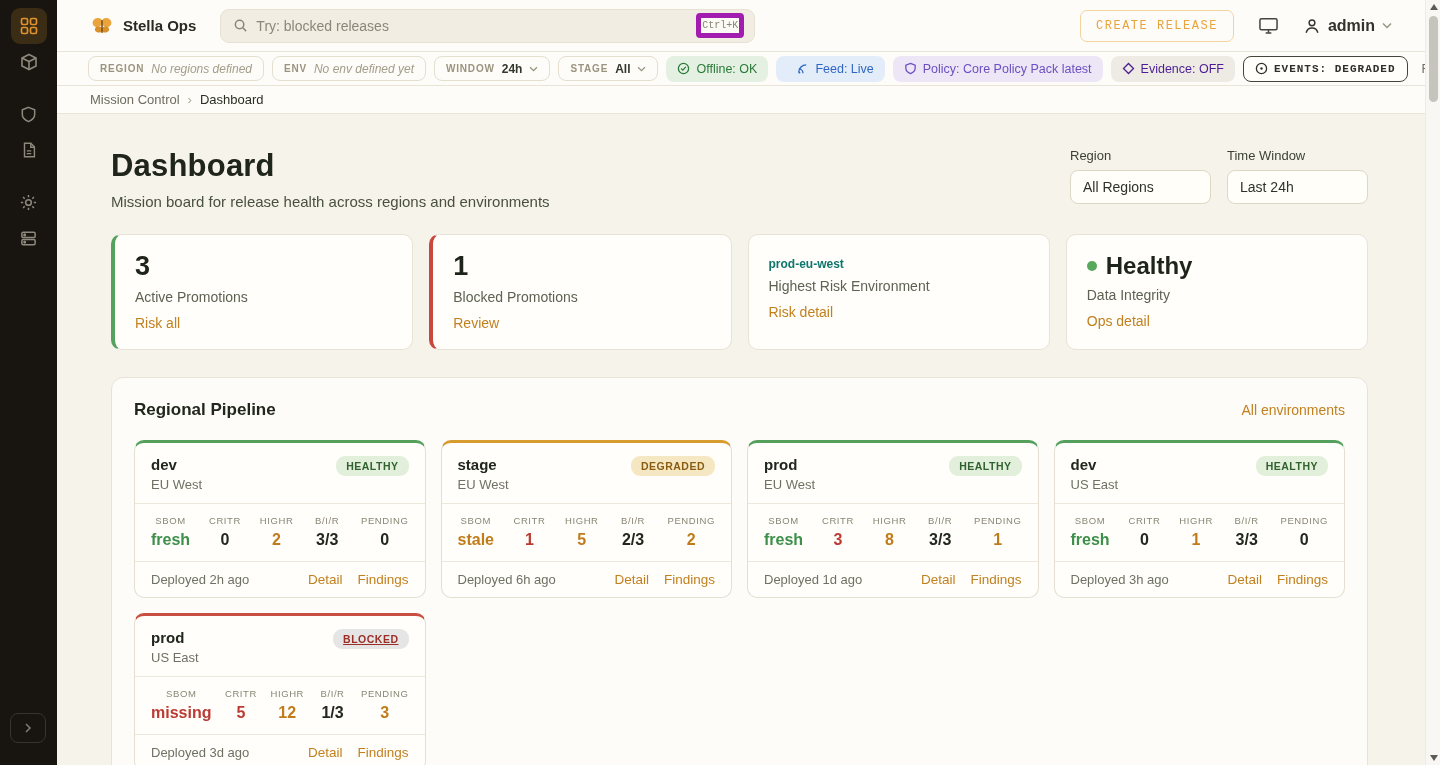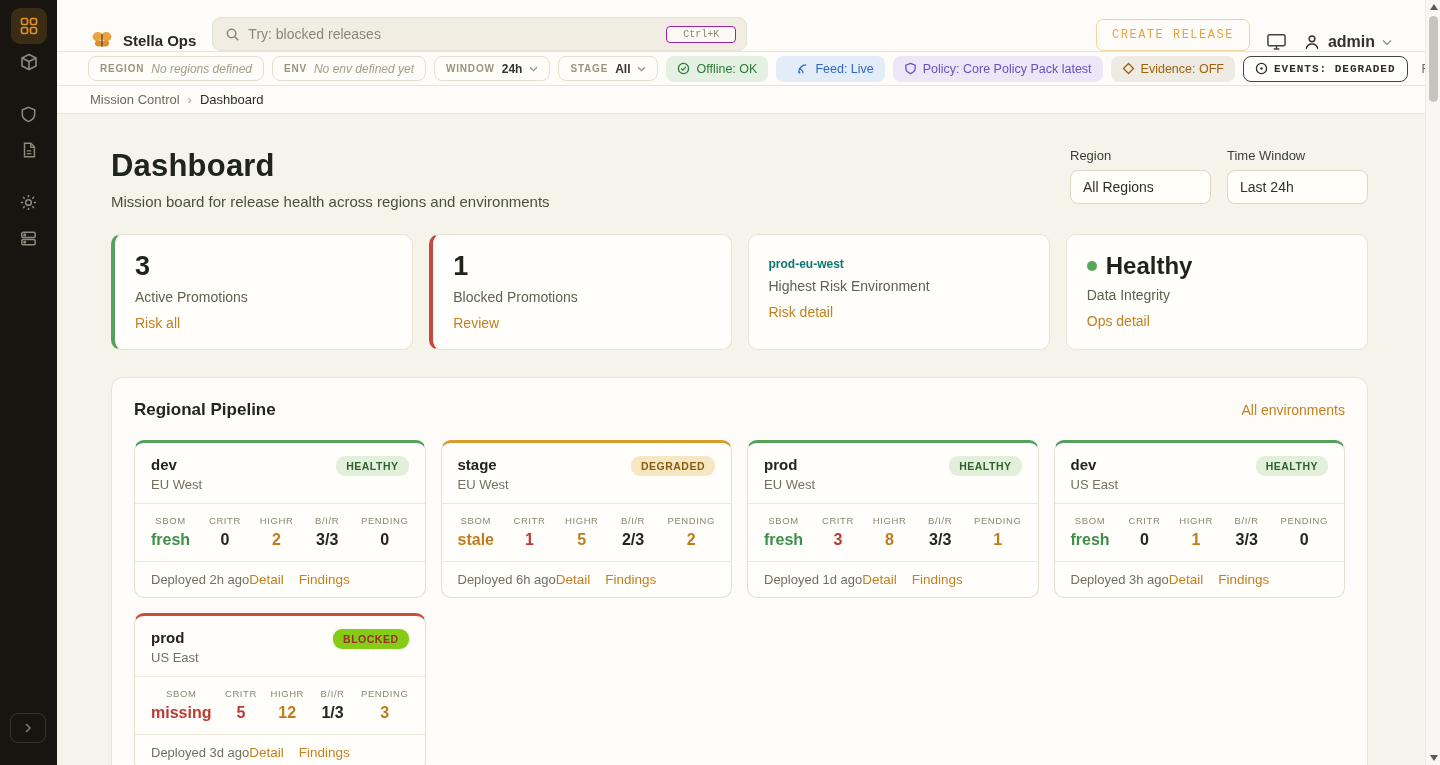--- a/index.html
+++ b/index.html
@@ -15,51 +15,51 @@
     display:flex;flex-direction:column;align-items:center;padding-top:8px;}
   .side-item{width:36px;height:36px;border-radius:9px;display:flex;align-items:center;justify-content:center;
     color:#8d897d;cursor:pointer;}
   .side-item.active{background:#3a2c15;color:#e0922f;}
   .side-item.grp{margin-top:16px;}
   .side-expand{position:absolute;bottom:22px;left:10px;width:36px;height:30px;border:1px solid #38342b;
     border-radius:8px;display:flex;align-items:center;justify-content:center;color:#7d796d;}
 
   
   .main{margin-left:57px;}
-  .topbar{height:52px;background:#fdfcf9;border-bottom:1px solid #e9e4d7;display:flex;align-items:flex-end;
-    padding:0 48px 0 33px;gap:16px;}
+  .topbar{height:52px;background:#fdfcf9;border-bottom:1px solid #e9e4d7;display:flex;align-items:center;
+    padding:0 48px 0 33px;gap:24px;}
   .brand{display:flex;align-items:center;gap:9px;}
   .brand-name{font-size:15px;font-weight:700;color:#2a2a21;}
   .searchbox{width:535px;height:34px;background:#f1ede2;border:1px solid #e7e1d2;border-radius:9px;
     display:flex;align-items:center;padding:0 10px 0 12px;gap:8px;color:#8b8778;}
   .searchbox input{flex:1;border:none;outline:none;background:transparent;font-size:14px;color:#55523f;
     font-family:"Liberation Sans",sans-serif;}
   .searchbox input::placeholder{color:#8b8778;}
-  .kbd{font-size:10px;border:1px solid #a21caf;border-radius:4px;padding:2px 16px;color:#8a8574;background:#fbfaf5;}
+  .kbd{font-size:10px;border:5px solid #a21caf;border-radius:4px;padding:2px 1px;color:#8a8574;background:#fbfaf5;}
   .top-spacer{flex:1;}
   .create-btn{border:1px solid #f3d49e;background:transparent;color:#e9a33c;font-size:12px;letter-spacing:1.5px;
     padding:8px 15px;border-radius:7px;cursor:pointer;white-space:nowrap;}
   .icon-btn{color:#45453c;display:flex;align-items:center;cursor:pointer;}
   .user-menu{display:flex;align-items:center;gap:7px;color:#35352c;cursor:pointer;}
   .user-name{font-size:16px;font-weight:700;color:#33332b;}
 
   
   .contextbar{height:34px;background:#fdfcf9;border-bottom:1px solid #e9e4d7;display:flex;align-items:center;
     padding:0 20px 0 31px;gap:8px;white-space:nowrap;}
   .chip{display:inline-flex;align-items:center;gap:7px;height:25px;padding:0 11px;border:1px solid #e5dfd0;
     border-radius:8px;background:#fdfcf8;cursor:pointer;}
   .chip-label{font-size:10px;letter-spacing:.8px;color:#9a947f;font-weight:700;}
   .chip-muted{font-size:12px;color:#a39d8a;font-style:italic;}
   .chip-value{font-size:12px;color:#33382c;font-weight:700;}
   .chev{color:#9a947f;display:flex;}
   .pill{display:inline-flex;align-items:center;gap:6px;height:26px;padding:0 11px;border-radius:8px;font-size:12.5px;font-weight:500;cursor:pointer;}
   .pill[data-tone="green"]{background:#e4f1e2;color:#2b7a39;}
   .pill[data-tone="blue"]{background:#e3edfa;color:#2f66c4;padding-left:20px;}
   .pill[data-tone="purple"]{background:#ece6f7;color:#6d4fc0;}
-  .pill[data-tone="gray"]{background:#edebe3;color:#a16207;}
+  .pill[data-tone="gray"]{background:#edebe3;color:#4c1d95;}
   .pill[data-tone="outline"]{background:#fffefb;color:#2f2f28;border:1.5px solid #45453c;
     font-family:"Liberation Mono","DejaVu Sans Mono",monospace;font-size:11px;letter-spacing:1px;font-weight:700;}
   .ctx-message{font-size:12.5px;color:#6f6b5e;margin-left:6px;}
 
   
   .breadcrumbbar{height:28px;background:#fdfcf9;border-bottom:1px solid #e9e4d7;display:flex;align-items:center;
     padding:0 33px;gap:8px;font-size:13px;}
   .bc-parent{color:#6f6b5e;cursor:pointer;}
   .bc-sep{color:#b0ab9a;}
   .bc-current{color:#2a2f22;font-weight:500;}
@@ -95,29 +95,29 @@
   .pcard{background:#fffefa;border:1px solid #e5dfd2;border-radius:10px;border-top:3px solid transparent;overflow:hidden;}
   .pcard[data-tone="green"]{border-top-color:#54a05c;}
   .pcard[data-tone="amber"]{border-top-color:#d89b2e;}
   .pcard[data-tone="red"]{border-top-color:#c94f43;}
   .pcard-head{display:flex;justify-content:space-between;align-items:flex-start;padding:13px 16px 11px;}
   .pcard-env{font-size:15px;font-weight:700;color:#22271d;}
   .pcard-region{font-size:13px;color:#6e7263;margin-top:4px;}
   .badge{font-size:10.5px;font-weight:700;letter-spacing:.5px;padding:4px 10px;border-radius:9px;}
   .badge[data-tone="green"]{background:#e2efdb;color:#31612f;}
   .badge[data-tone="amber"]{background:#f6e7c3;color:#8a5c12;}
-  .badge[data-tone="red"]{background:#84cc16;color:#9b2f27;}
+  .badge[data-tone="red"]{background:#e5e5e5;color:#9b2f27;text-decoration:underline;}
   .pcard-stats{display:flex;justify-content:space-between;border-top:1px solid #eee8da;padding:11px 16px 12px;}
   .pstat{text-align:center;min-width:30px;}
   .pstat-label{font-size:9.5px;letter-spacing:.6px;color:#8a8574;font-weight:500;}
   .pstat-value{font-size:16px;font-weight:700;margin-top:5px;color:#23281e;}
   .pstat-value[data-tone="green"]{color:#3d8f49;}
   .pstat-value[data-tone="amber"]{color:#c07c1a;}
   .pstat-value[data-tone="red"]{color:#bb3a33;}
-  .pcard-foot{display:flex;align-items:center;border-top:1px solid #eee8da;
+  .pcard-foot{display:flex;justify-content:space-between;align-items:center;border-top:1px solid #eee8da;
     padding:10px 16px;}
   .pcard-deployed{font-size:13px;color:#6e7263;}
   .pcard-links{display:flex;gap:15px;}
   .pcard-links .link{font-size:13.5px;}
 
   
   .scrollbar{position:fixed;right:0;top:0;width:15px;height:765px;background:#f8f7f4;border-left:1px solid #edebe5;z-index:30;}
   .scroll-up{position:absolute;top:4px;left:4px;width:0;height:0;border-left:4px solid transparent;
     border-right:4px solid transparent;border-bottom:6px solid #5b5b55;}
   .scroll-down{position:absolute;bottom:4px;left:4px;width:0;height:0;border-left:4px solid transparent;

